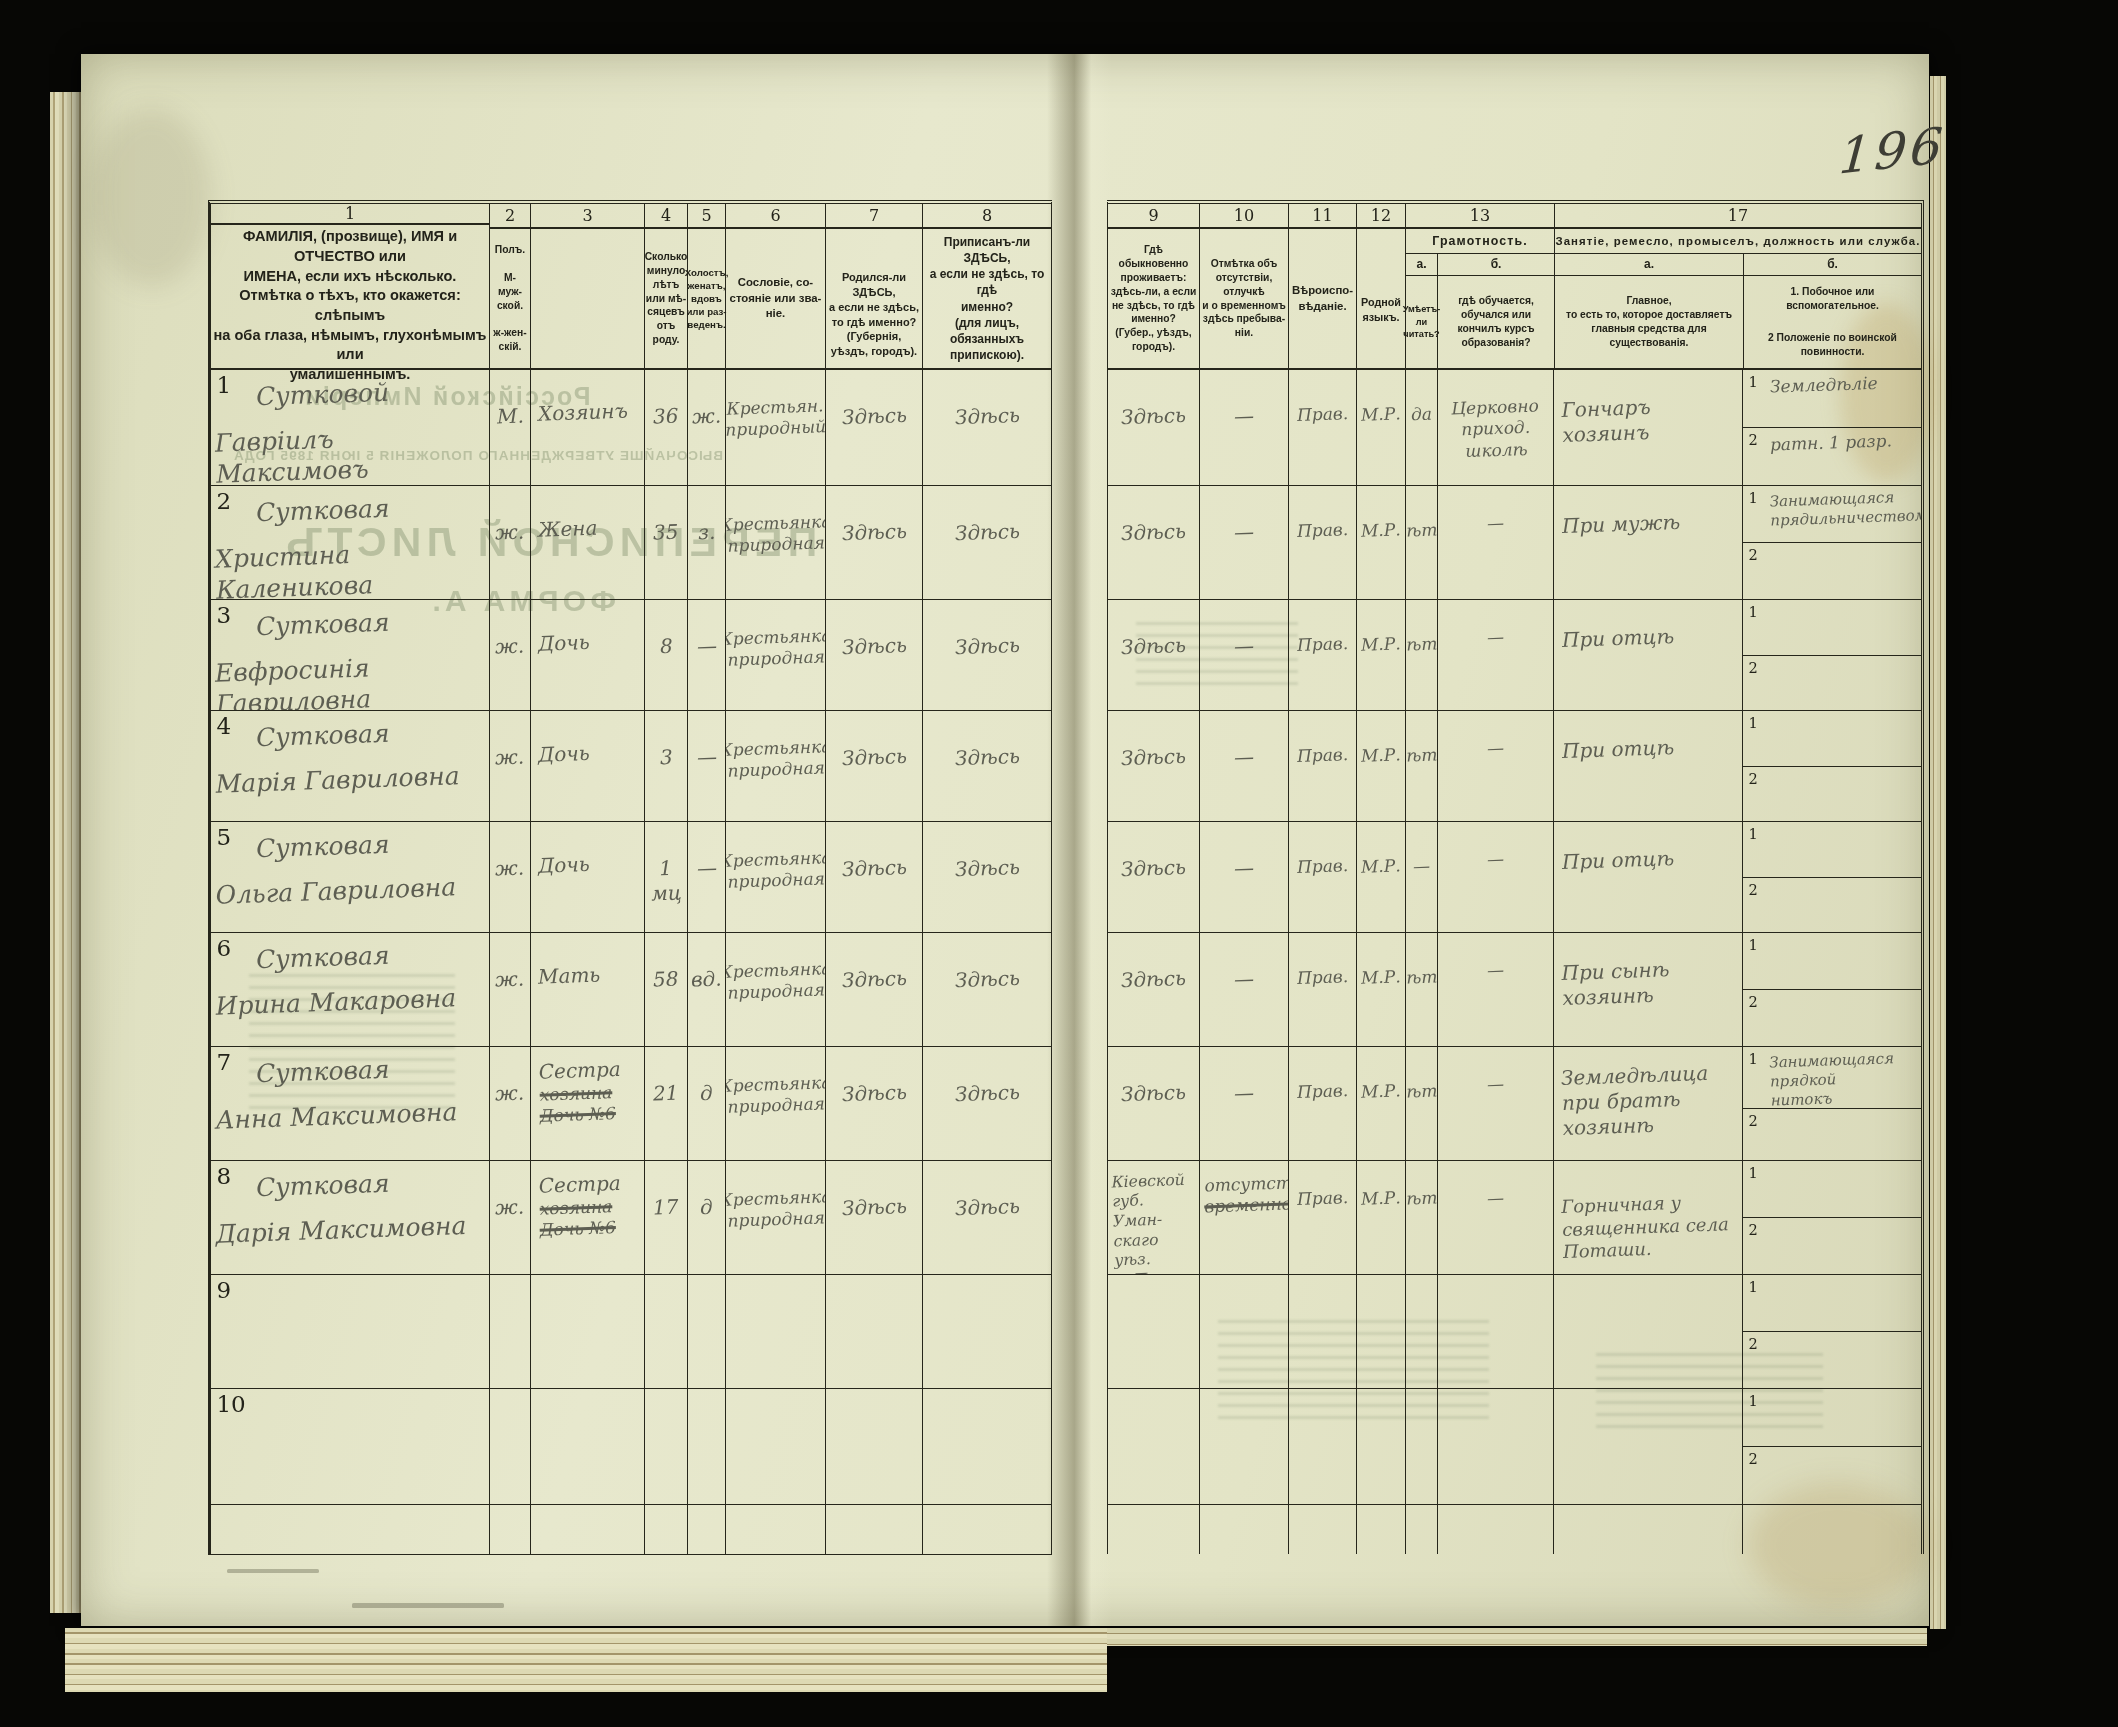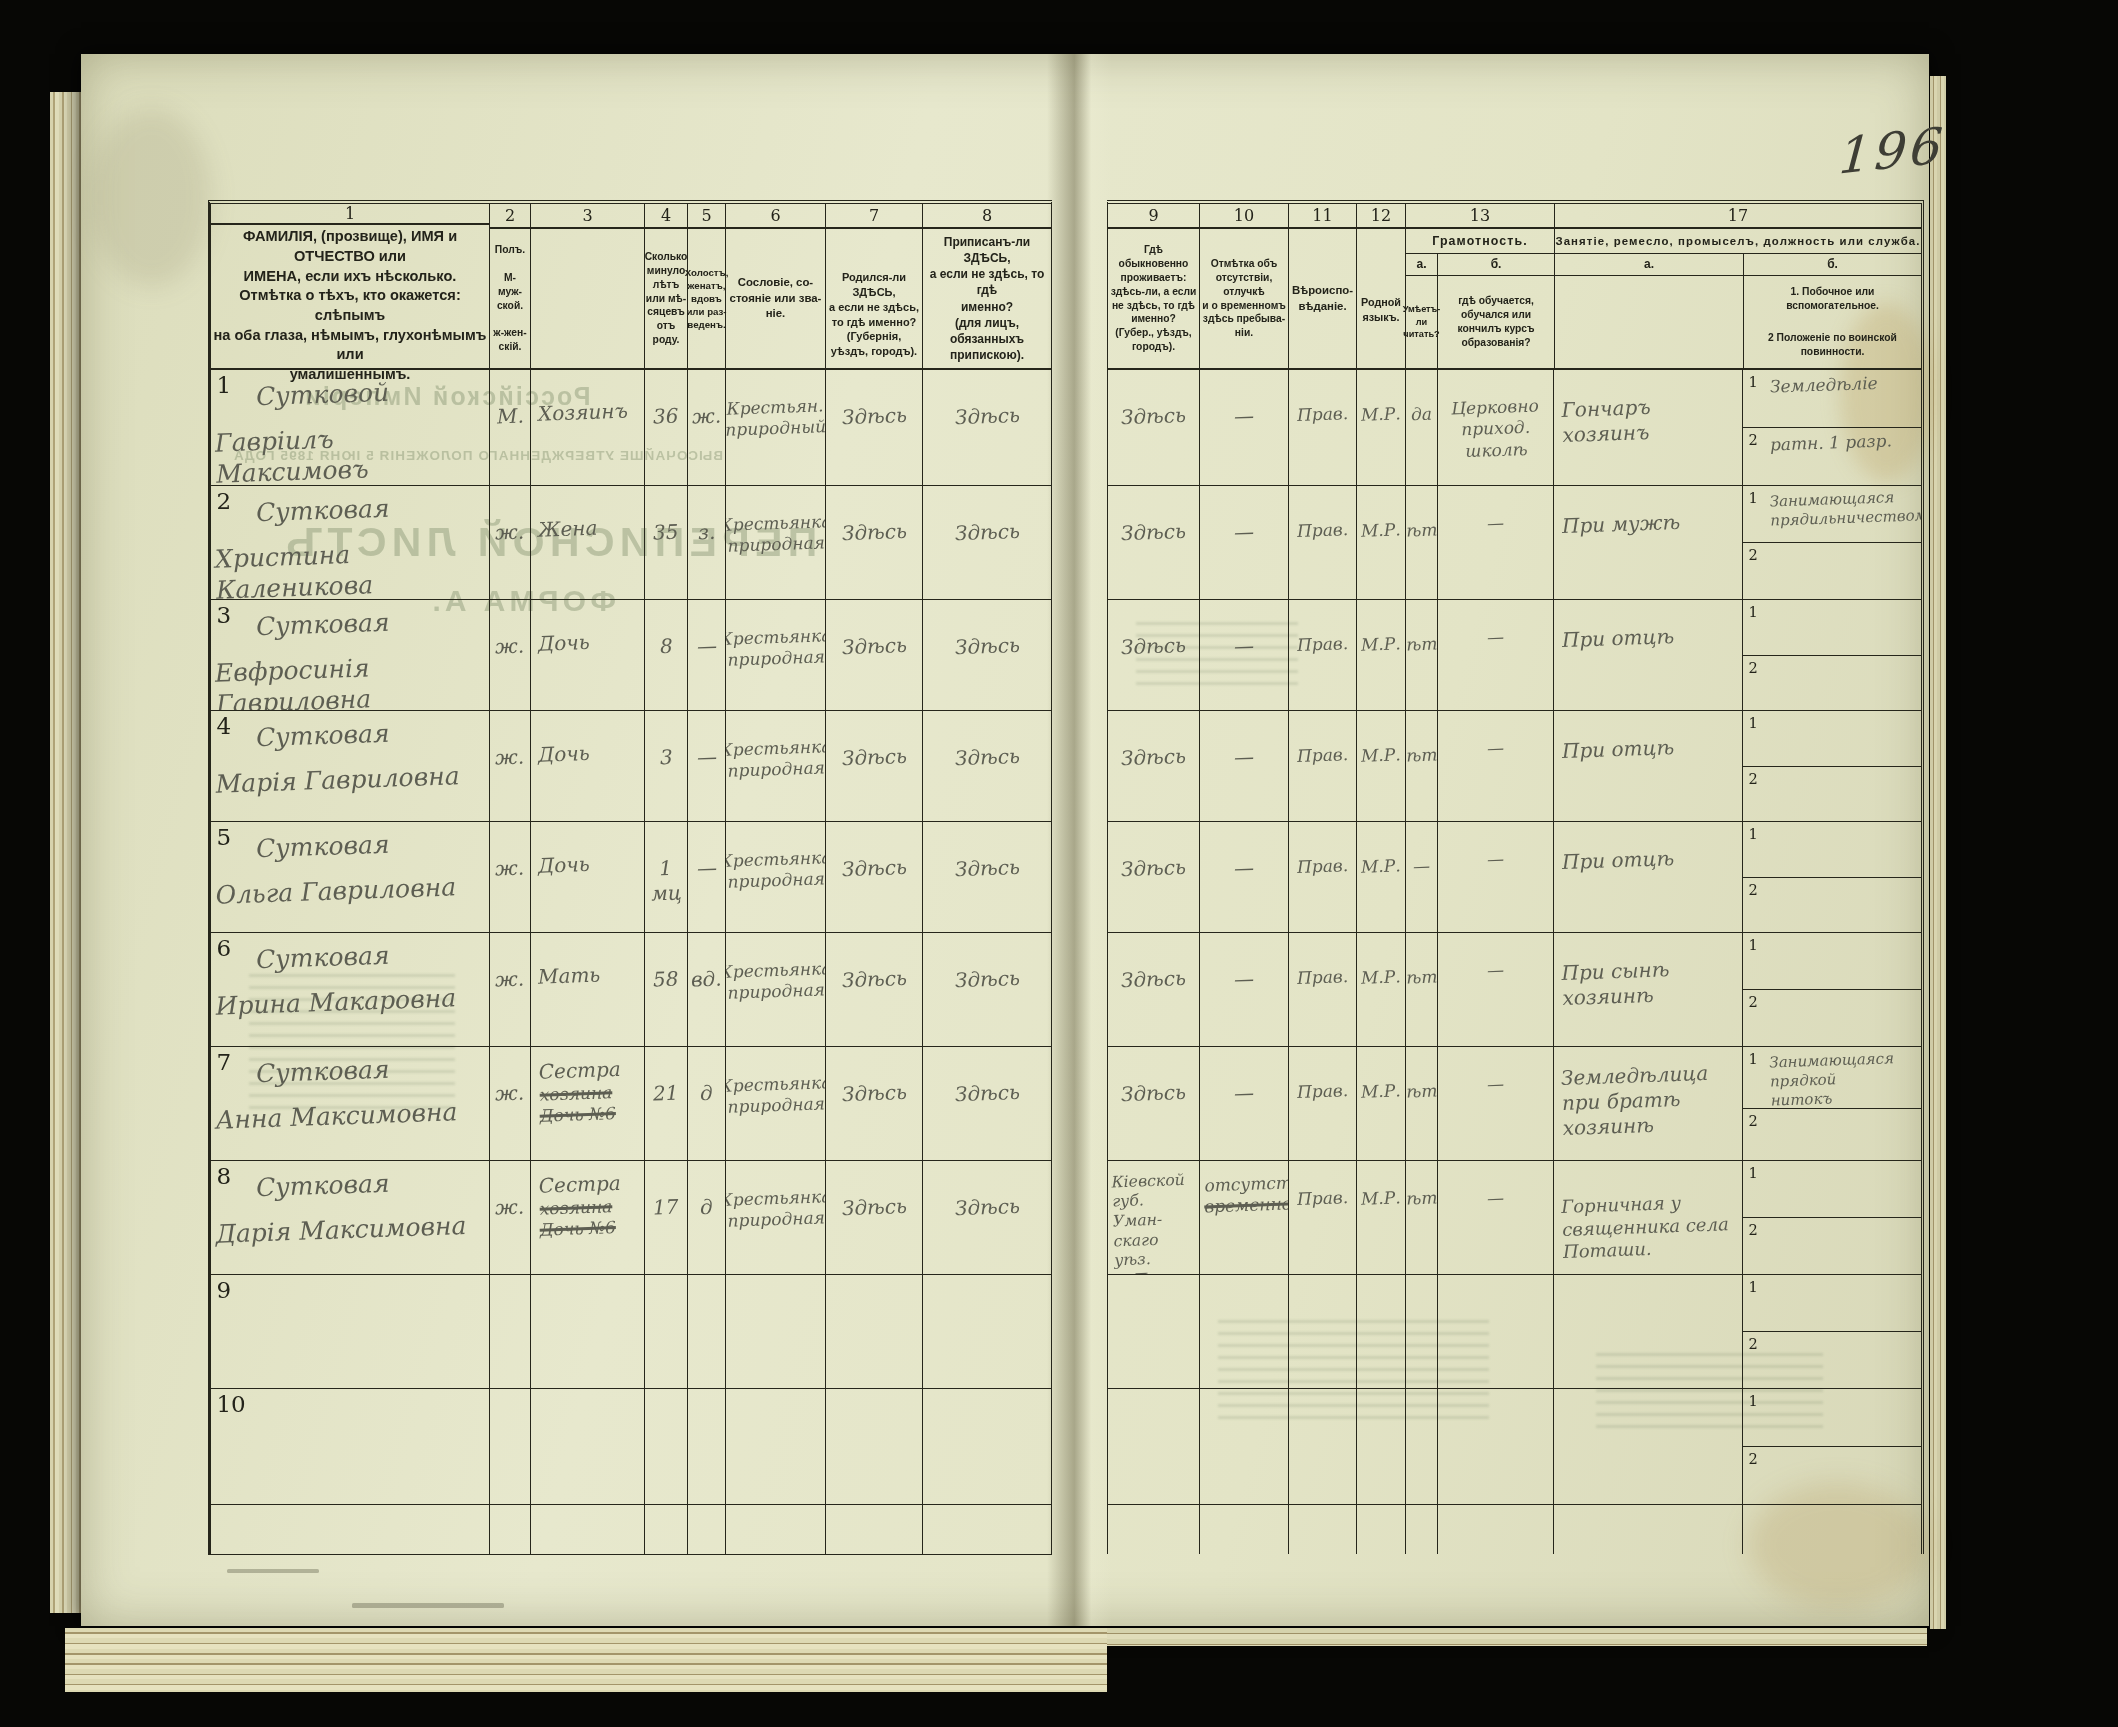--- a/index.html
+++ b/index.html
@@ -498,20 +498,23 @@
 образованія?</div>
             </div>
         </div>
       </div>
       <div class="hcol" style="flex:1;">
         <div class="hnum">17</div>
         <div class="htitle" style="font-size:11.4px;">Занятіе, ремесло, промыселъ, должность или служба.</div>
         <div class="hsplit">
           <div class="hsub" style="width:189px;border-right:1.1px solid var(--ink);">
               <div class="hsublab">а.</div>
+              <div class="htx" style="font-size:10.3px;">Главное,
+то есть то, которое доставляетъ
+главныя средства для существованія.</div>
             </div>
           <div class="hsub hb2">
               <div class="hsublab">б.</div>
               <div class="htx" style="font-size:10.3px;">1. Побочное или вспомогательное.</div>
               <div class="htx" style="font-size:10.3px;">2  Положеніе по воинской повинности.</div>
             </div>
         </div>
       </div>
     </div>
 

